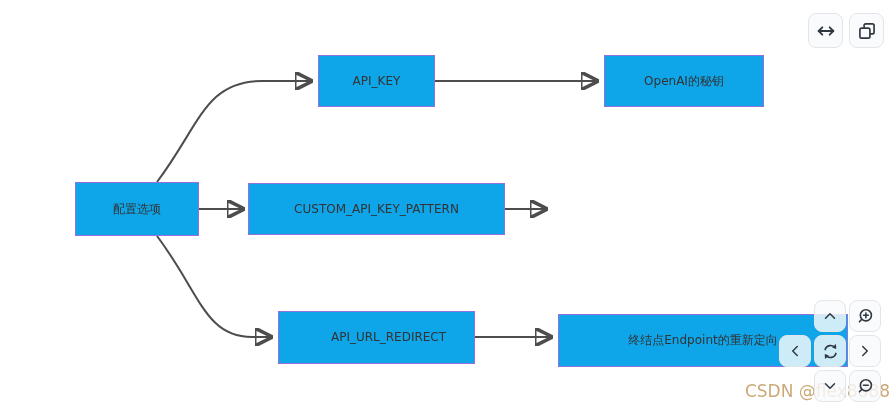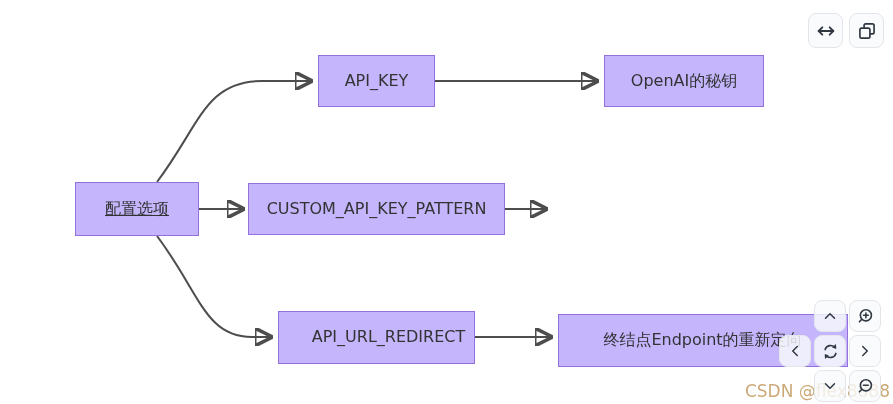--- a/index.html
+++ b/index.html
@@ -2,23 +2,23 @@
 <html><head>
 <meta charset="utf-8">
 <style>
   html,body { margin:0; padding:0; background:#ffffff; }
   .stage {
     position:relative; width:893px; height:404px; background:#ffffff;
     font-family:"DejaVu Sans","Liberation Sans",sans-serif; overflow:hidden;
   }
   .node {
     position:absolute; box-sizing:border-box;
-    background:#c4b5fd; border:1px solid #9370DB; color:#333333;
+    background:#0ea5e9; border:1px solid #9370DB; color:#333333;
     display:flex; align-items:center; justify-content:center;
-    text-align:center; font-size:16px; line-height:1.55; padding:0 12px;
+    text-align:center; font-size:12px; line-height:1.55; padding:0 12px;
     z-index:1;
   }
   .edges { position:absolute; left:0; top:0; z-index:0; }
   .edges path { stroke:#4d4d4d; stroke-width:2; fill:none; }
   .btn {
     position:absolute; box-sizing:border-box; margin:0; padding:0;
     display:flex; align-items:center; justify-content:center;
     background:rgba(249,250,251,0.82); border:1px solid #e2e6ea;
     border-radius:8px; cursor:pointer; z-index:3;
   }
@@ -43,21 +43,21 @@
       </marker>
     </defs>
     <path d="M157,182 C200,125 205,81 262,81 L310,81" marker-end="url(#arr)"></path>
     <path d="M199,209 L242,209" marker-end="url(#arr)"></path>
     <path d="M157,236 C200,293 205,337 252,337 L270,337" marker-end="url(#arr)"></path>
     <path d="M435,81 L596,81" marker-end="url(#arr)"></path>
     <path d="M505,209 L545,209" marker-end="url(#arr)"></path>
     <path d="M475,337 L550,337" marker-end="url(#arr)"></path>
   </svg>
 
-  <div class="node" style="left:75px;  top:182px; width:124px; height:54px;text-decoration:underline;">配置选项</div>
+  <div class="node" style="left:75px;  top:182px; width:124px; height:54px;">配置选项</div>
 
   <div class="node" style="left:318px; top:55px;  width:117px; height:52px;">API_KEY</div>
 
   <div class="node" style="left:604px; top:55px;  width:160px; height:52px;">OpenAI的秘钥</div>
 
   <div class="node" style="left:248px; top:183px; width:257px; height:52px;">CUSTOM_API_KEY_PATTERN</div>
 
 
   <div class="node" style="left:278px; top:311px; width:197px; height:53px;padding-left:36px;">API_URL_REDIRECT</div>
 

